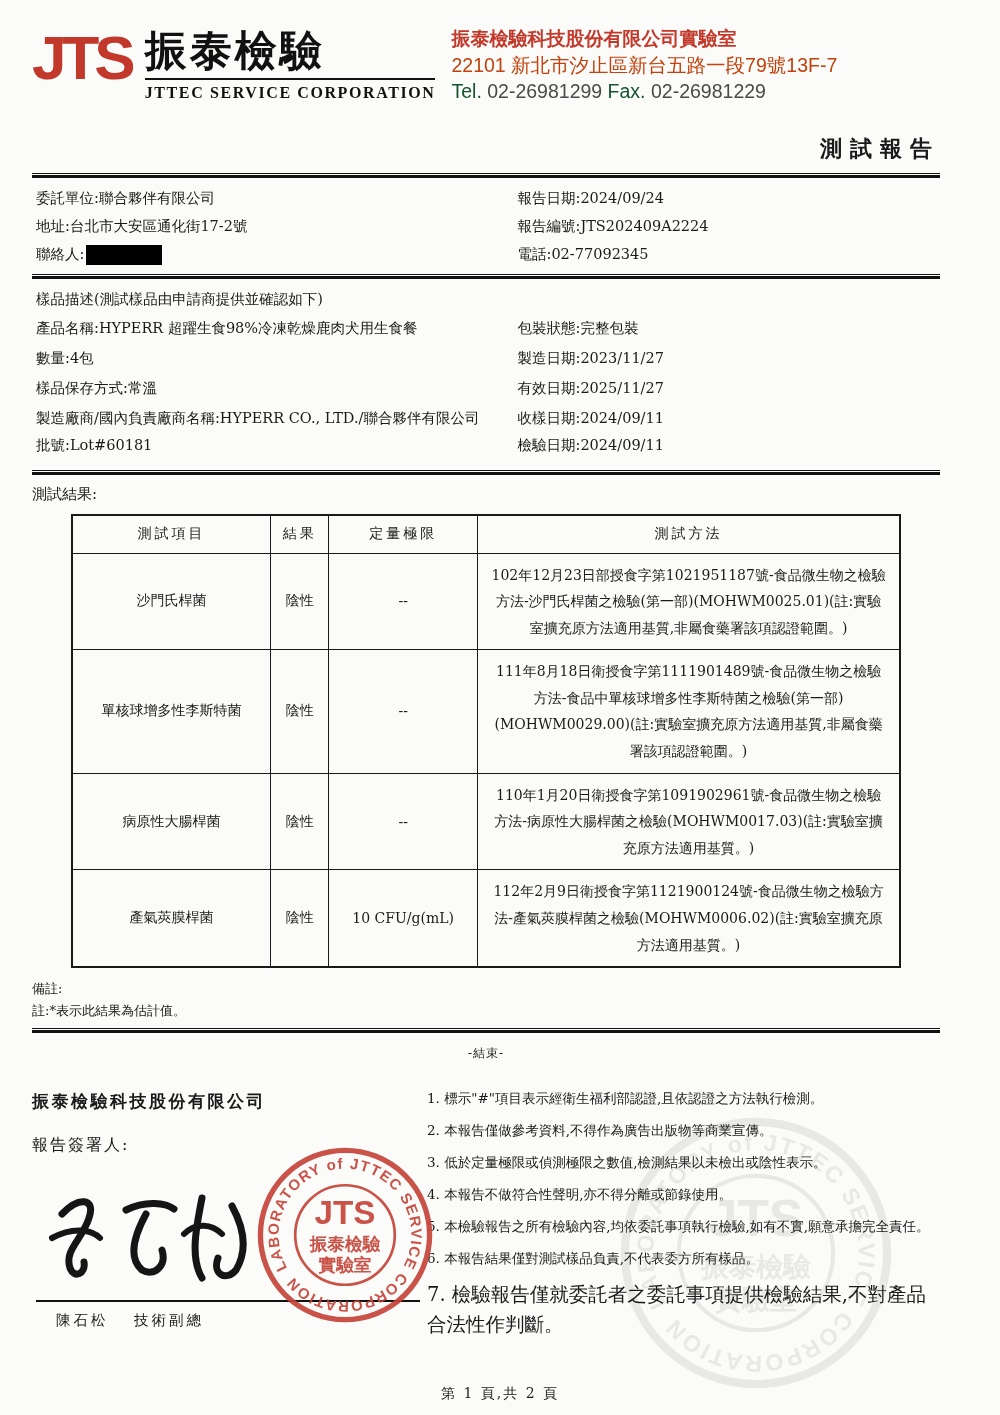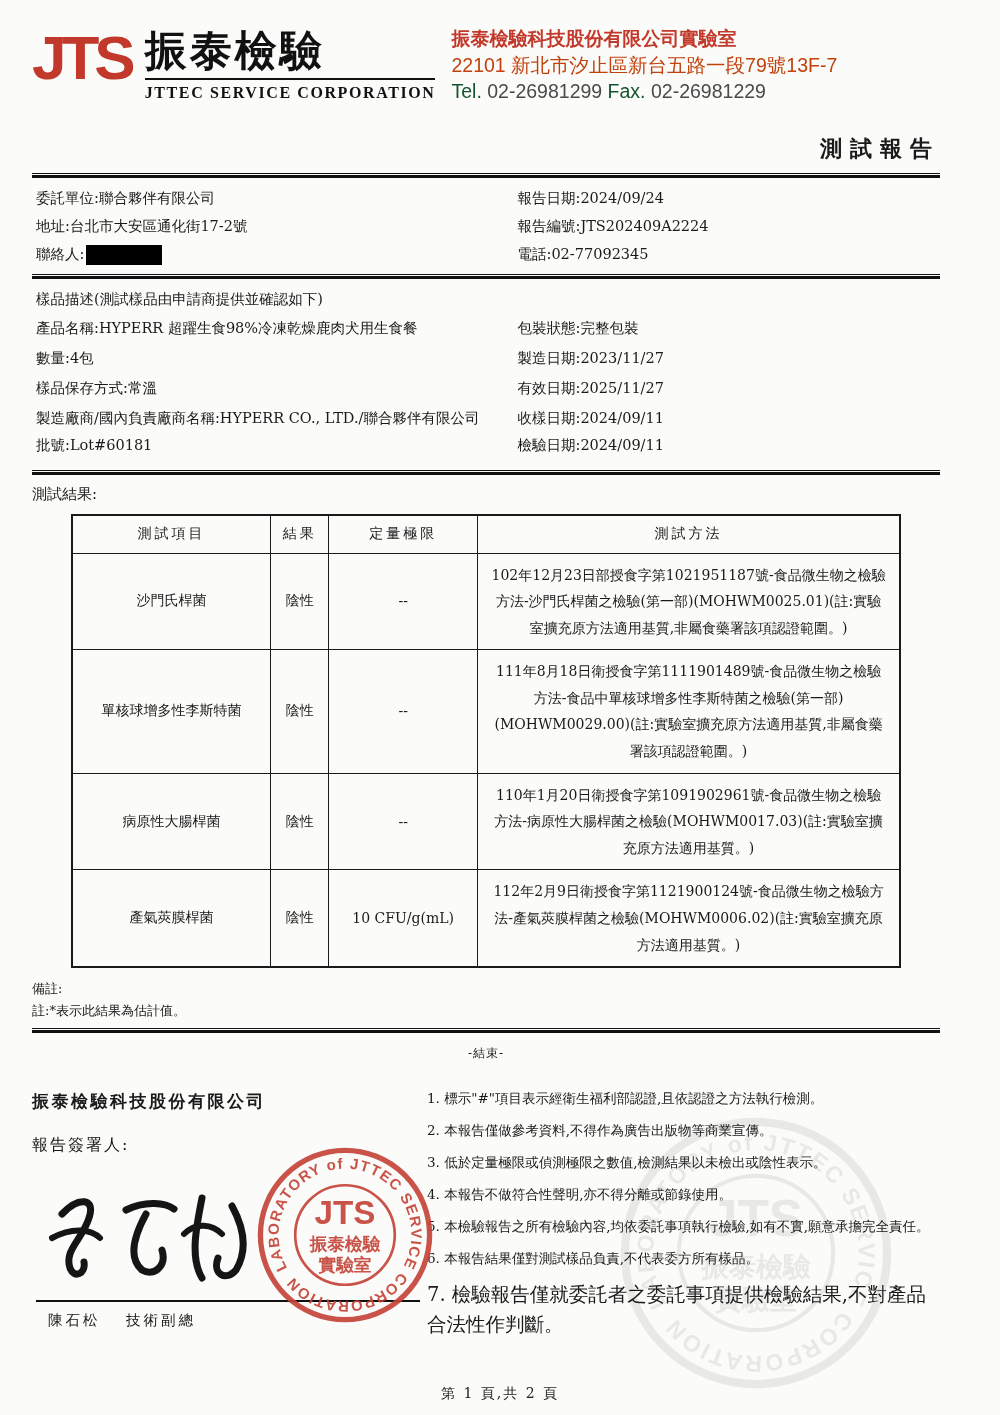--- a/index.html
+++ b/index.html
@@ -66,21 +66,21 @@
   .remarks { font-size:13px; line-height:22px; padding:10px 0 6px 0; }
   
   .end-marker { text-align:center; font-size:12px; letter-spacing:1px; margin:12px 0 10px 0; }
   .signoff { display:grid; grid-template-columns:395px 1fr; }
   .so-company { font-size:17px; font-weight:bold; letter-spacing:2.5px; margin-top:18px; }
   .so-signer  { font-size:16px; letter-spacing:2px; margin-top:22px; }
   .sign-block { position:relative; width:392px; height:178px; margin-top:2px; }
   .sig-svg { position:absolute; left:2px; top:18px; width:250px; height:125px; z-index:1; }
   .stamp-red { position:absolute; right:-12px; top:-14px; width:182px; height:182px; color:#c5453a; opacity:0.92; z-index:2; }
   .sign-line { position:absolute; left:4px; right:4px; bottom:34px; border-bottom:2.5px solid #111; z-index:0; }
-  .sign-names { position:absolute; left:16px; bottom:6px; font-size:14.5px; letter-spacing:3px; z-index:1; }
+  .sign-names { position:absolute; left:24px; bottom:6px; font-size:14.5px; letter-spacing:3px; z-index:1; }
   .sign-names span + span { margin-left:18px; }
   
   .notes { position:relative; padding-top:16px; }
   .stamp-gray { position:absolute; left:188px; top:40px; width:282px; height:282px; color:#dadada; opacity:0.55; z-index:0; }
   .notes-list { position:relative; z-index:1; }
   .note { font-size:13.5px; line-height:1.55; margin-bottom:11px; }
   .note-big { font-size:19.5px; line-height:1.55; margin-top:2px; }
   
   .footer { position:absolute; left:0; bottom:12px; width:100%; text-align:center; font-size:14px; letter-spacing:2px; }
   svg text { font-family:"Liberation Sans",sans-serif; }

